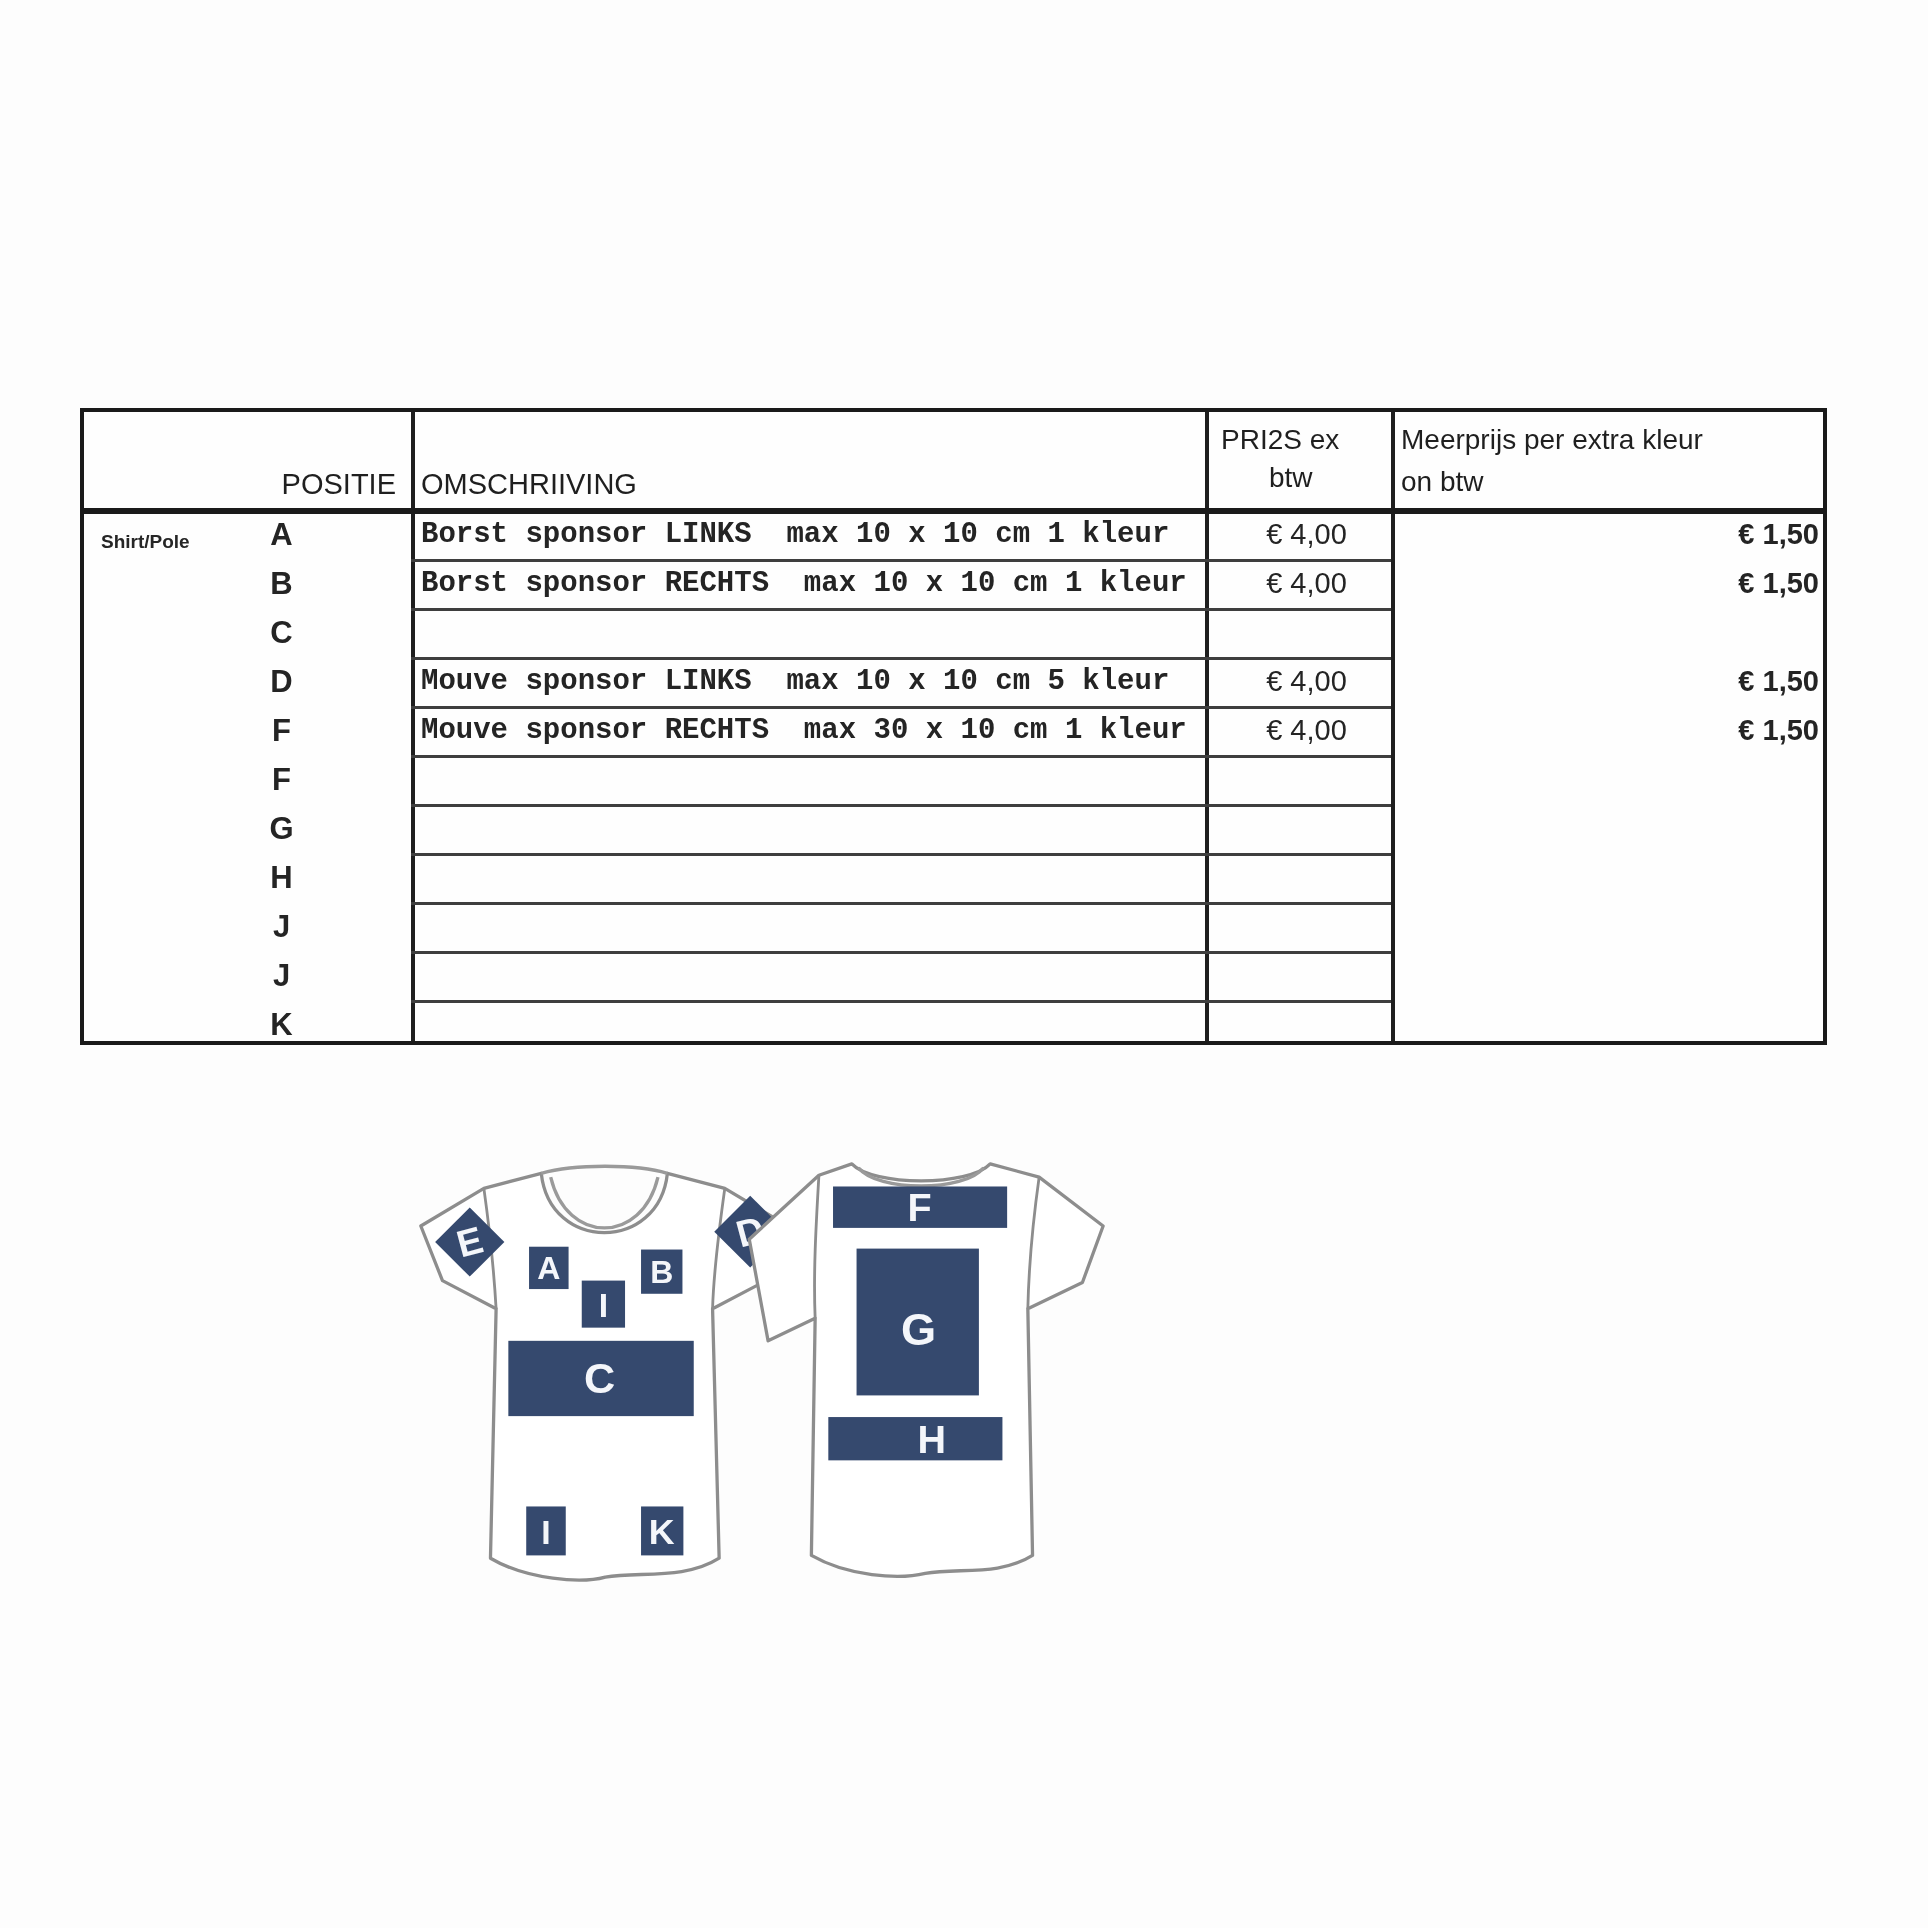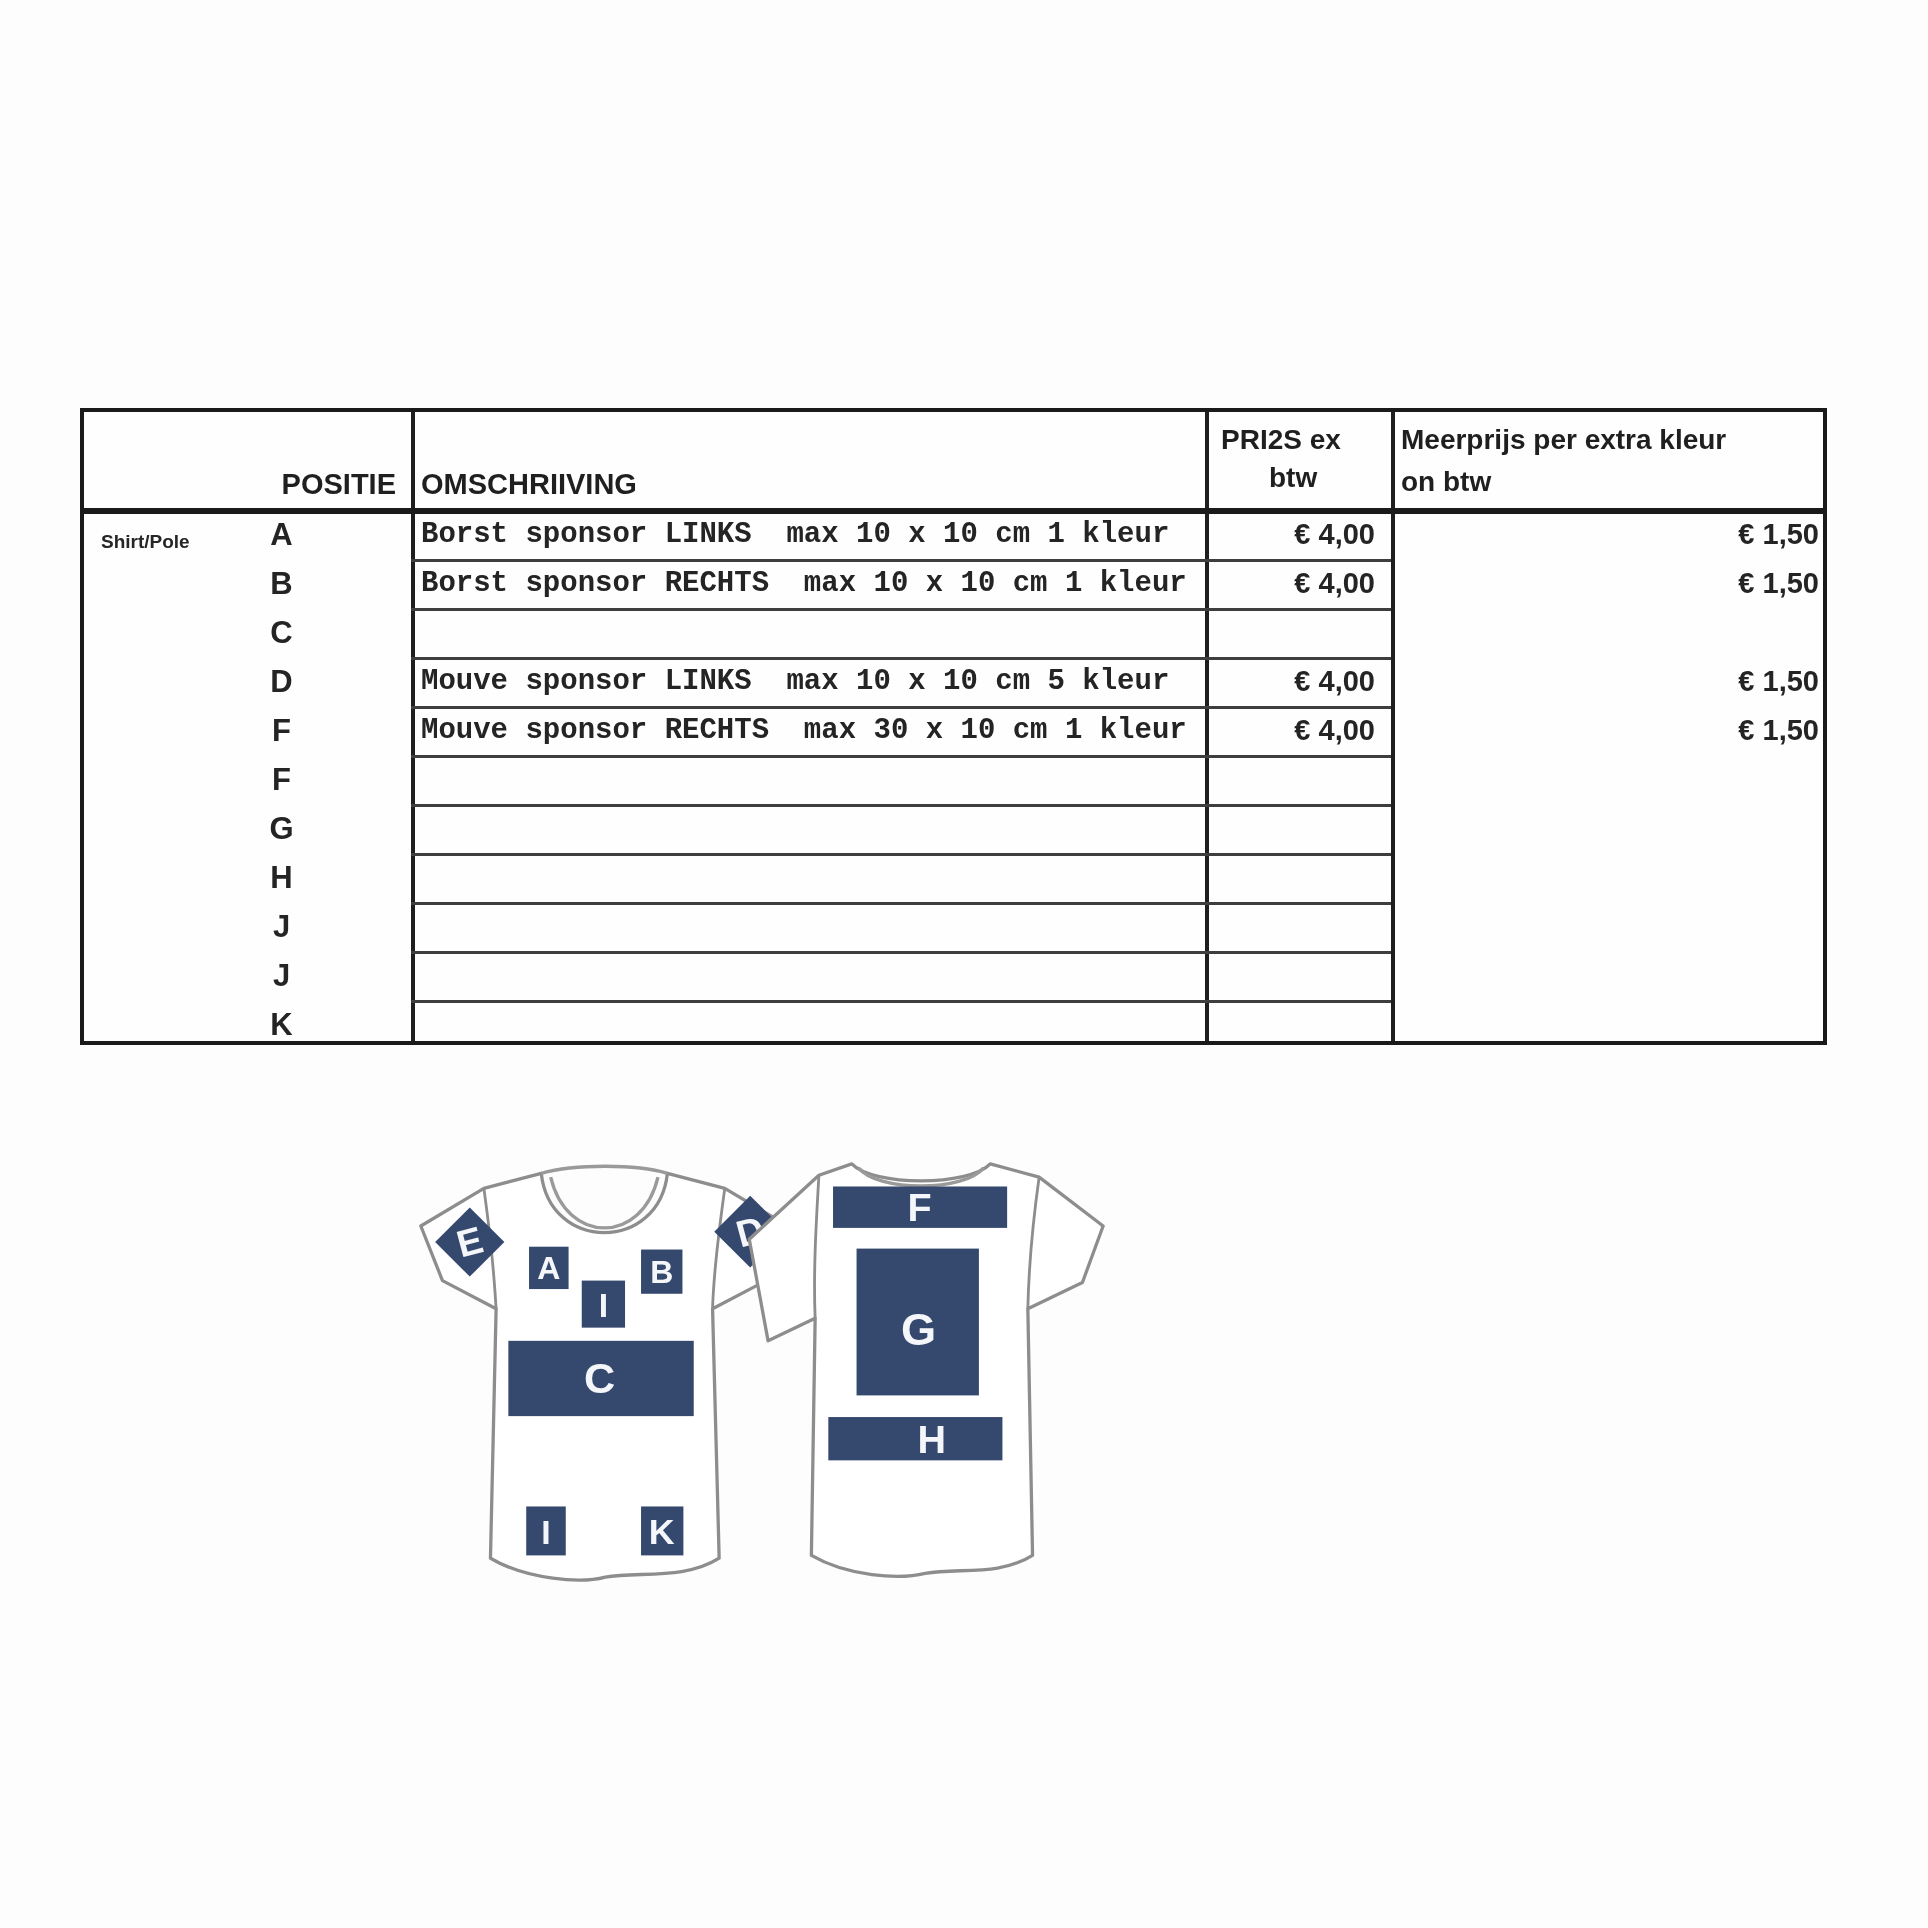--- a/index.html
+++ b/index.html
@@ -4,25 +4,25 @@
 <style>
   html,body{margin:0;padding:0;background:#ffffff;}
   .page{position:relative;width:1928px;height:1928px;background:#fdfdfd;overflow:hidden;
         font-family:"Liberation Sans",sans-serif;color:#262626;}
   
   .price-table{position:absolute;left:80px;top:408px;width:1747px;height:637px;
                border:4.7px solid #1a1a1a;box-sizing:border-box;background:#fefefe;}
   .vline{position:absolute;top:0;bottom:0;width:3.8px;background:#1e1e1e;}
   .header-underline{position:absolute;left:0;right:0;top:96px;height:5.6px;background:#1a1a1a;}
   .rowline{position:absolute;left:327px;width:980px;height:2.8px;background:#3e3e3e;}
-  .hdr{position:absolute;font-weight:700;font-size:29px;line-height:36px;color:#1f1f1f;white-space:pre;}
+  .hdr{position:absolute;font-weight:400;font-size:29px;line-height:36px;color:#1f1f1f;white-space:pre;}
   .cell{position:absolute;height:49px;line-height:49px;font-size:29px;color:#242424;white-space:pre;}
   .pos-cell{left:160px;width:75px;text-align:center;font-weight:600;font-size:31px;}
   .desc-cell{left:337px;width:763px;font-weight:700;font-family:Liberation Mono, monospace;}
-  .price-cell{left:1122px;width:169px;text-align:right;font-weight:700;}
+  .price-cell{left:1122px;width:169px;text-align:center;font-weight:400;padding-left:16px;}
   .extra-cell{left:1318px;width:417px;text-align:right;font-weight:600;}
   .group-label{position:absolute;left:17px;top:105px;font-weight:700;font-size:19px;line-height:49px;}
   
   .shirts{position:absolute;left:386px;top:1125px;}
   .shirt-outline{fill:#ffffff;stroke:#8d8d8d;stroke-width:3.5;stroke-linejoin:round;}
   .seam{fill:none;stroke:#8d8d8d;stroke-width:3;}
   .collar{fill:none;stroke:#9a9a9a;stroke-width:3.5;}
   .patch-letter{fill:#f4f6fa;font-family:"Liberation Sans",sans-serif;font-weight:700;
                 text-anchor:middle;dominant-baseline:central;}
 </style>

